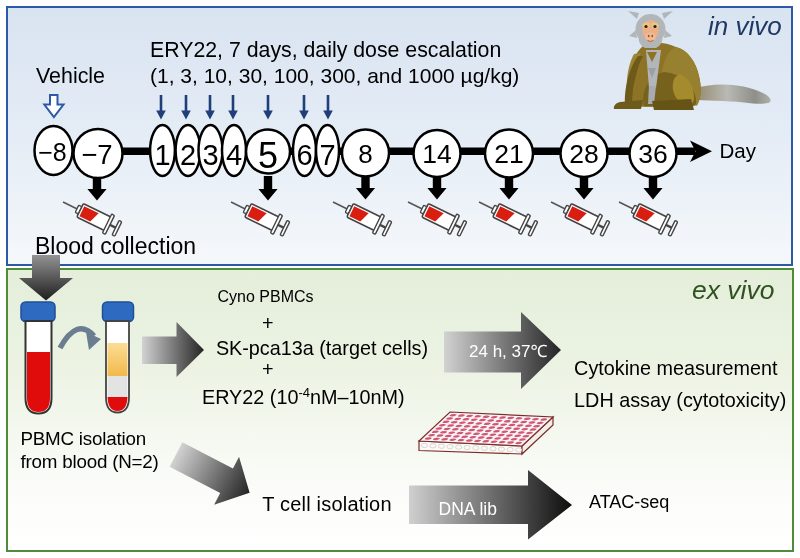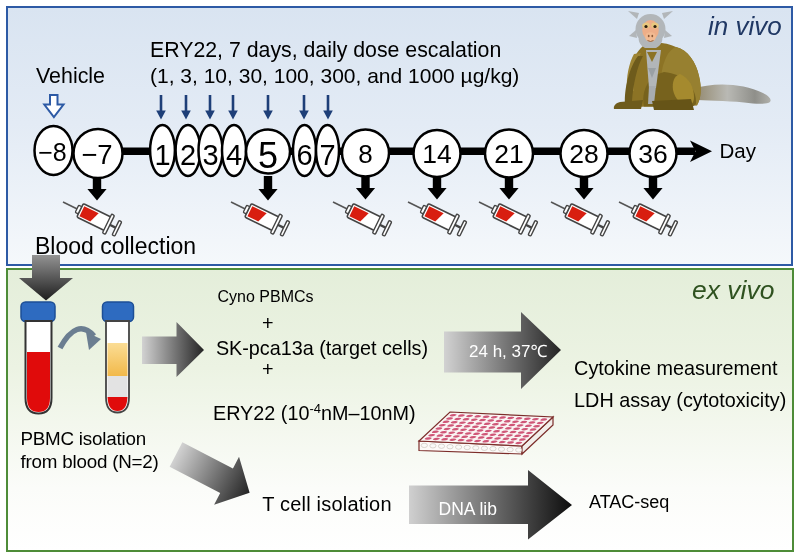--- a/index.html
+++ b/index.html
@@ -302,20 +302,20 @@
 <div class="t" style="left:150px;top:64.5px;font-size:21px;">(1, 3, 10, 30, 100, 300, and 1000 µg/kg)</div>
 <div class="t" style="left:35px;top:234.5px;font-size:23px;">Blood collection</div>
 <div class="t" style="left:719.5px;top:141px;font-size:20.5px;">Day</div>
 <div class="t" style="left:708px;top:12.5px;font-size:26px;font-style:italic;color:#203864;">in vivo</div>
 <div class="t" style="left:692px;top:276.5px;font-size:26.5px;font-style:italic;color:#2f5220;">ex vivo</div>
 
 <div class="t" style="left:217.5px;top:288.5px;font-size:16px;">Cyno PBMCs</div>
 <div class="t" style="left:262px;top:314px;font-size:19.8px;">+</div>
 <div class="t" style="left:215.9px;top:338.8px;font-size:19.8px;">SK-pca13a (target cells)</div>
 <div class="t" style="left:262px;top:360px;font-size:19.8px;">+</div>
-<div class="t" style="left:213px;top:385.9px;font-size:19.8px;margin-top:16px;">ERY22 (10<sup class="s">-4</sup>nM–10nM)</div>
+<div class="t" style="left:202px;top:385.9px;font-size:19.8px;">ERY22 (10<sup class="s">-4</sup>nM–10nM)</div>
 
 <div class="t" style="left:20.4px;top:427.2px;font-size:18.8px;line-height:23px;letter-spacing:-0.2px;">PBMC isolation<br>from blood (N=2)</div>
 <div class="t" style="left:574.1px;top:336px;font-size:19.8px;line-height:32px;margin-top:16px;">Cytokine measurement<br>LDH assay (cytotoxicity)</div>
 <div class="t" style="left:262.2px;top:493.8px;font-size:20px;letter-spacing:0.2px;">T cell isolation</div>
 <div class="t" style="left:589px;top:493.4px;font-size:18px;">ATAC-seq</div>
 <div class="t" style="left:469px;top:343px;font-size:17px;color:#fff;">24 h, 37℃</div>
 <div class="t" style="left:438.6px;top:501px;font-size:17.5px;color:#fff;">DNA lib</div>
 
 </body></html>

